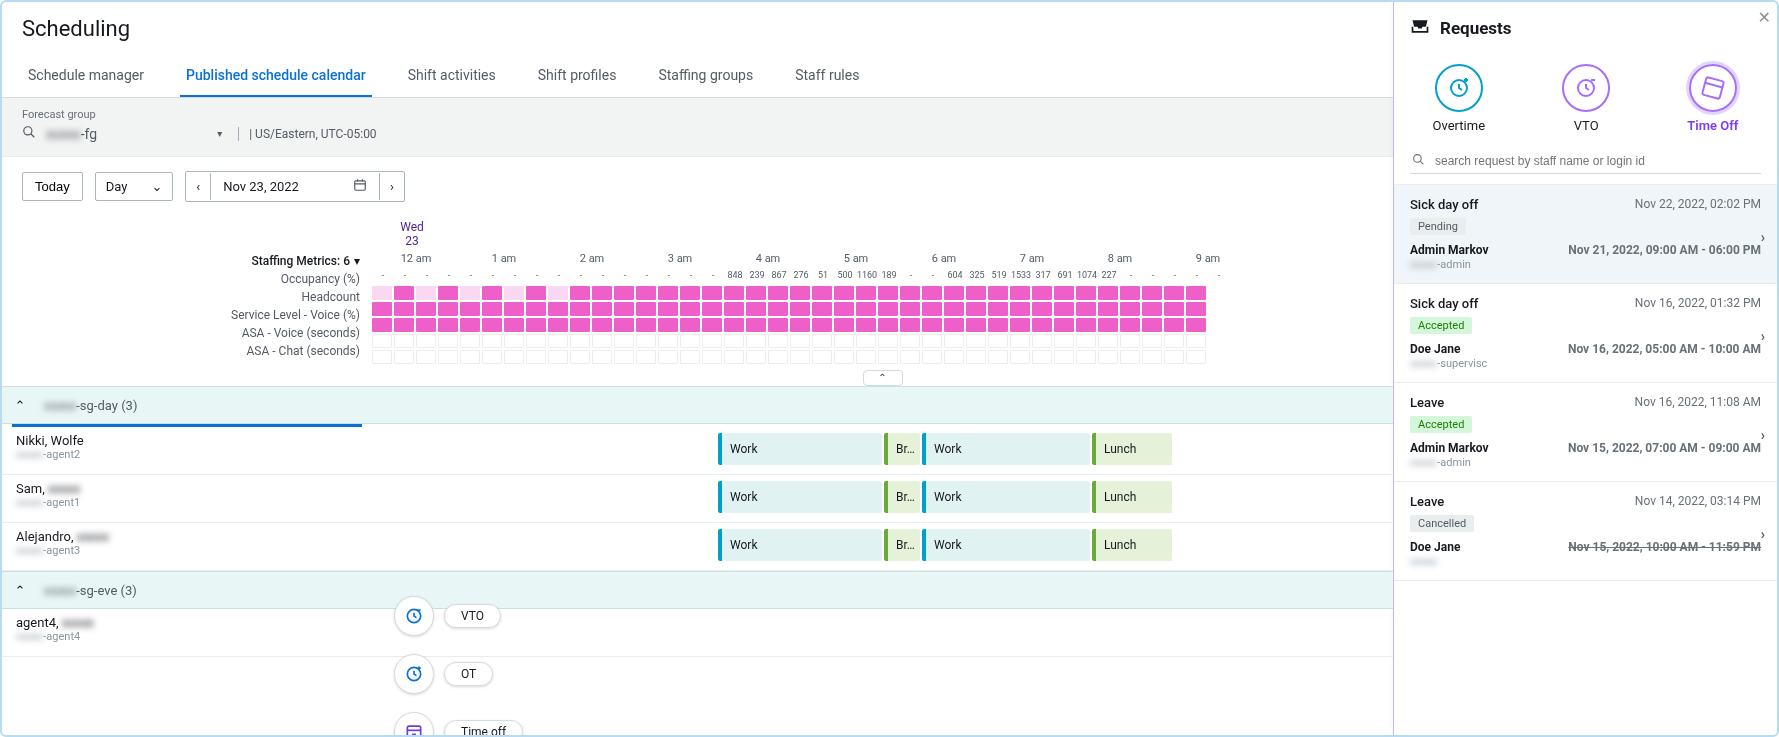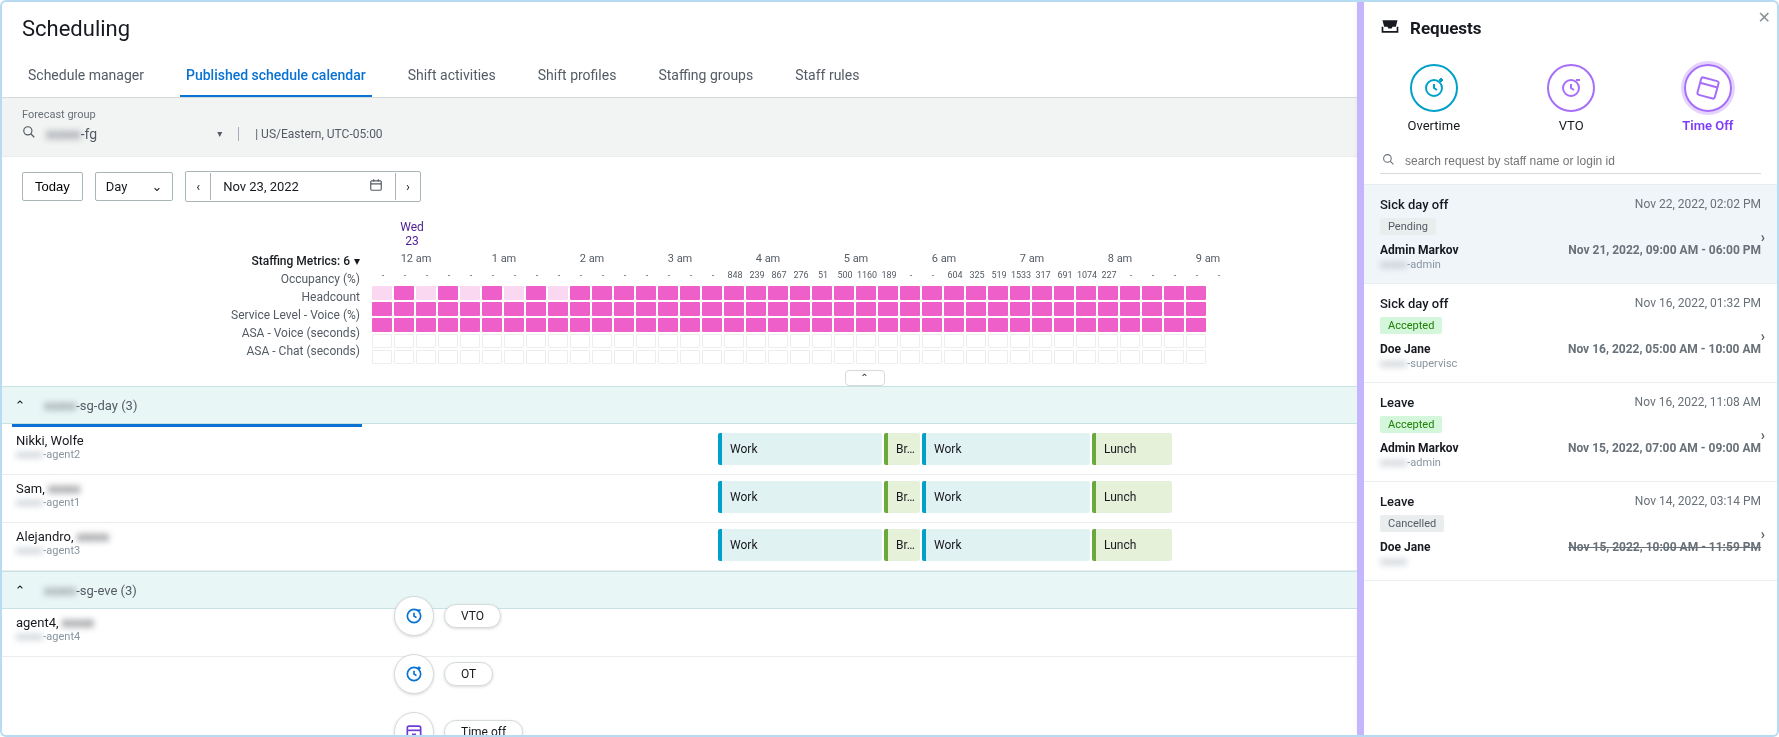--- a/index.html
+++ b/index.html
@@ -10,29 +10,29 @@
   .page-title{font-size:22px;font-weight:400;margin:0;}
   .tabs{display:flex;border-bottom:1px solid #d5dbdb;padding:0 20px;margin-top:14px;gap:30px;}
   .tab{padding:12px 6px;font-size:14px;color:#545b64;cursor:pointer;border-bottom:2px solid transparent;}
   .tab.active{color:#0972d3;border-bottom-color:#0972d3;font-weight:500;}
   .filterbar{background:#f2f3f3;padding:10px 20px 14px 20px;display:flex;flex-direction:column;border-bottom:1px solid #eaeded;}
   .fg-label{font-size:11px;color:#687078;}
   .fg-row{display:flex;align-items:center;gap:10px;margin-top:4px;}
   .searchicon{font-size:13px;}
   .fg-value{display:flex;align-items:center;gap:120px;border:none;font-size:14px;color:#545b64;background:transparent;}
   .caret-down{font-size:10px;}
-  .tz{color:#545b64;font-size:12px;border-left:1px solid #aab;padding-left:16px;margin-left:6px;}
+  .tz{color:#545b64;font-size:12px;border-left:1px solid #aab;padding-left:10px;margin-left:6px;}
   .content-scroll{flex:1;overflow:hidden;}
   .toolbar{display:flex;align-items:center;gap:12px;padding:14px 20px;}
   .btn{border:1px solid #aab7b8;background:#fff;padding:6px 12px;border-radius:2px;font-size:13px;cursor:pointer;}
   .select{display:flex;align-items:center;gap:24px;border:1px solid #aab7b8;padding:6px 10px;border-radius:2px;cursor:pointer;font-size:13px;}
   .date-nav{display:flex;align-items:center;border:1px solid #aab7b8;border-radius:2px;}
   .nav-btn{padding:6px 10px;cursor:pointer;border-right:1px solid #aab7b8;font-size:13px;}
   .nav-btn:last-child{border-right:none;border-left:1px solid #aab7b8;}
-  .date-label{padding:6px 12px;display:flex;align-items:center;gap:70px;font-size:13px;}
+  .date-label{padding:6px 12px;display:flex;align-items:center;gap:54px;font-size:13px;}
   .cal-icon{font-size:13px;}
 
   .calendar-area{position:relative;}
   .day-header{margin-left:370px;text-align:center;font-size:12px;color:#4c1d95;padding:4px 0;}
   .day-header .dow{display:block;}
   .day-header .dom{display:block;}
 
   .metrics-block{display:flex;}
   .metrics-labels{width:370px;text-align:right;padding-right:12px;font-size:12px;color:#545b64;}
   .staffing-metrics-toggle{font-weight:500;color:#16191f;display:flex;justify-content:flex-end;align-items:center;gap:4px;cursor:pointer;padding:2px 0;}
@@ -63,21 +63,21 @@
   .shift.lunch{background:#e5f2d9;border-left:4px solid #6aaa3c;color:#16191f;}
 
   
   .radial{position:absolute;left:392px;top:380px;z-index:50;}
   .radial-item{display:flex;align-items:center;gap:10px;margin-bottom:18px;}
   .radial-circle{width:40px;height:40px;border-radius:50%;background:#fff;border:1px solid #d5dbdb;display:flex;align-items:center;justify-content:center;box-shadow:0 1px 3px rgba(0,0,0,.15);}
   .radial-pill{background:#fff;border:1px solid #d5dbdb;border-radius:14px;padding:4px 16px;font-size:12px;box-shadow:0 1px 3px rgba(0,0,0,.15);}
   .radial-circle svg{width:20px;height:20px;}
 
   
-  .panel{width:420px;border-left:7px solid #c4b5fd;display:flex;flex-direction:column;box-shadow:-1px 0 4px rgba(0,0,0,0.04);}
+  .panel{width:384px;border-left:1px solid #c4b5fd;display:flex;flex-direction:column;box-shadow:-1px 0 4px rgba(0,0,0,0.04);}
   .panel-header{display:flex;align-items:center;gap:10px;padding:14px 16px;font-size:17px;font-weight:700;}
   .panel-close-x{position:absolute;right:6px;top:6px;color:#879196;font-size:16px;cursor:pointer;}
   .req-tabs{display:flex;justify-content:space-around;padding:10px 0;}
   .req-tab{display:flex;flex-direction:column;align-items:center;gap:6px;cursor:pointer;}
   .req-tab .circle{width:48px;height:48px;border-radius:50%;display:flex;align-items:center;justify-content:center;}
   .req-tab.ot .circle{border:2px solid #00a1c9;}
   .req-tab.vto .circle{border:2px solid #a66efa;}
   .req-tab.to .circle{border:2px solid #a66efa;box-shadow:0 0 0 3px rgba(166,110,250,.3);}
   .req-tab .label{font-size:13px;}
   .req-tab.to .label{color:#7d3cf8;font-weight:600;}

